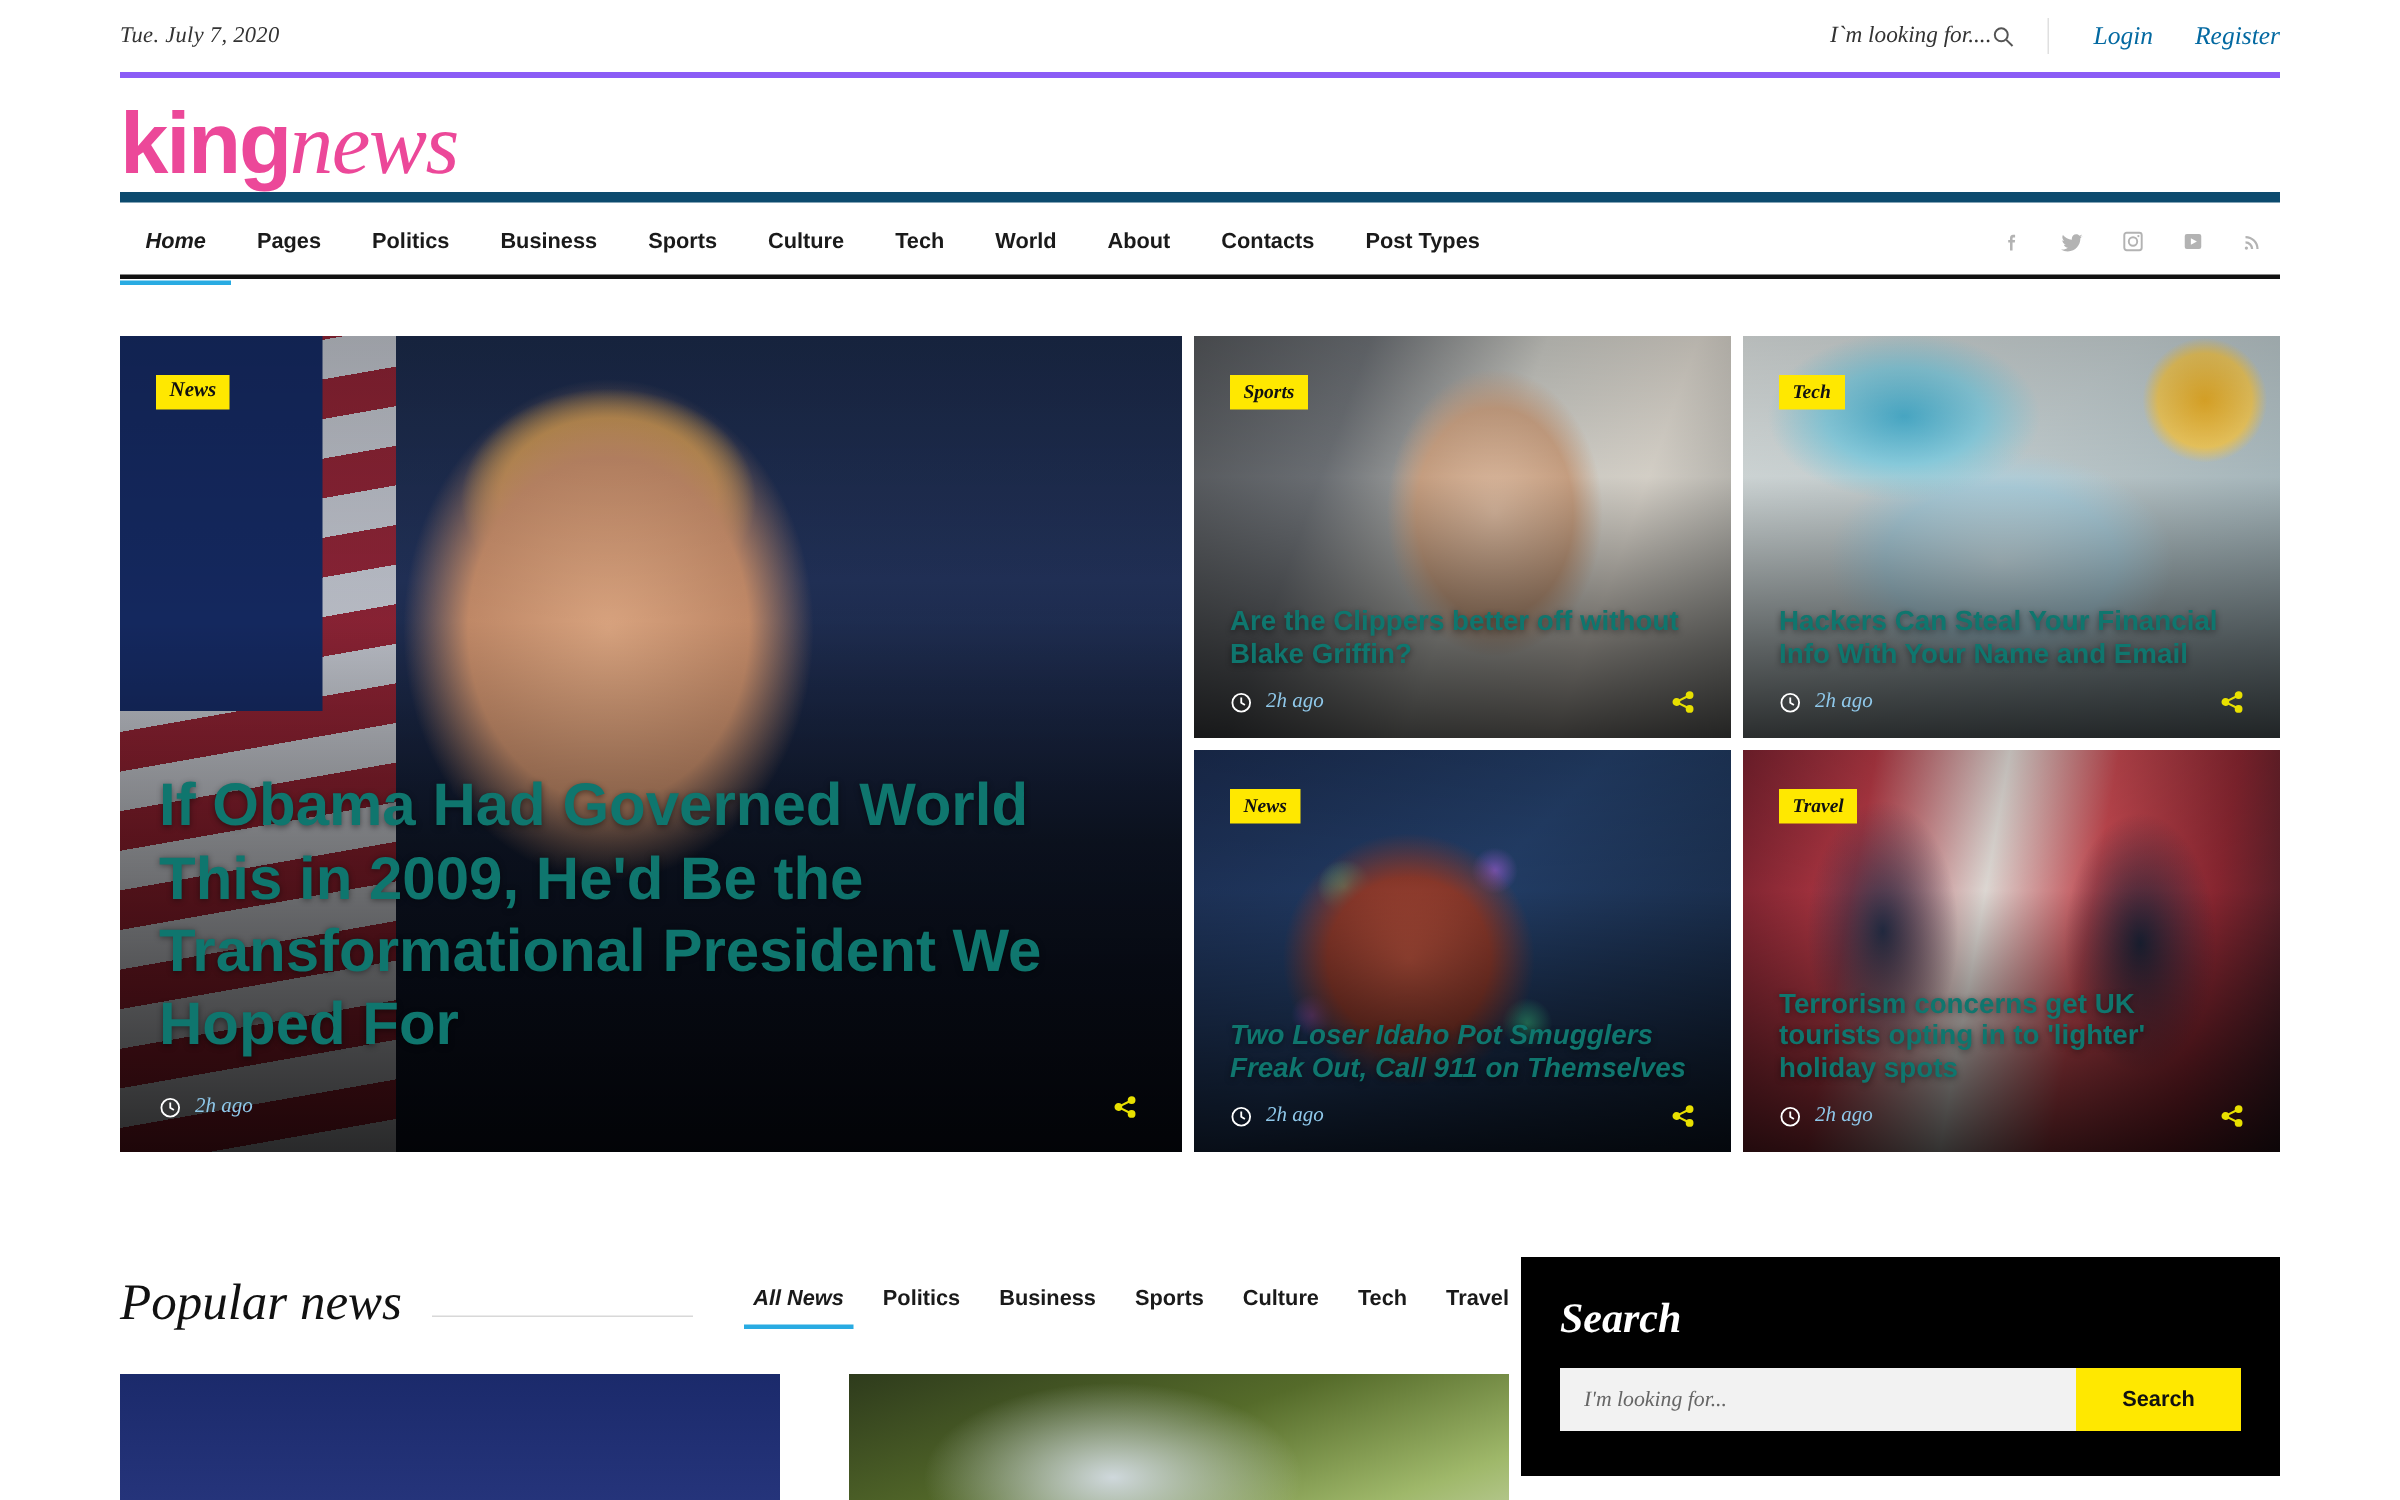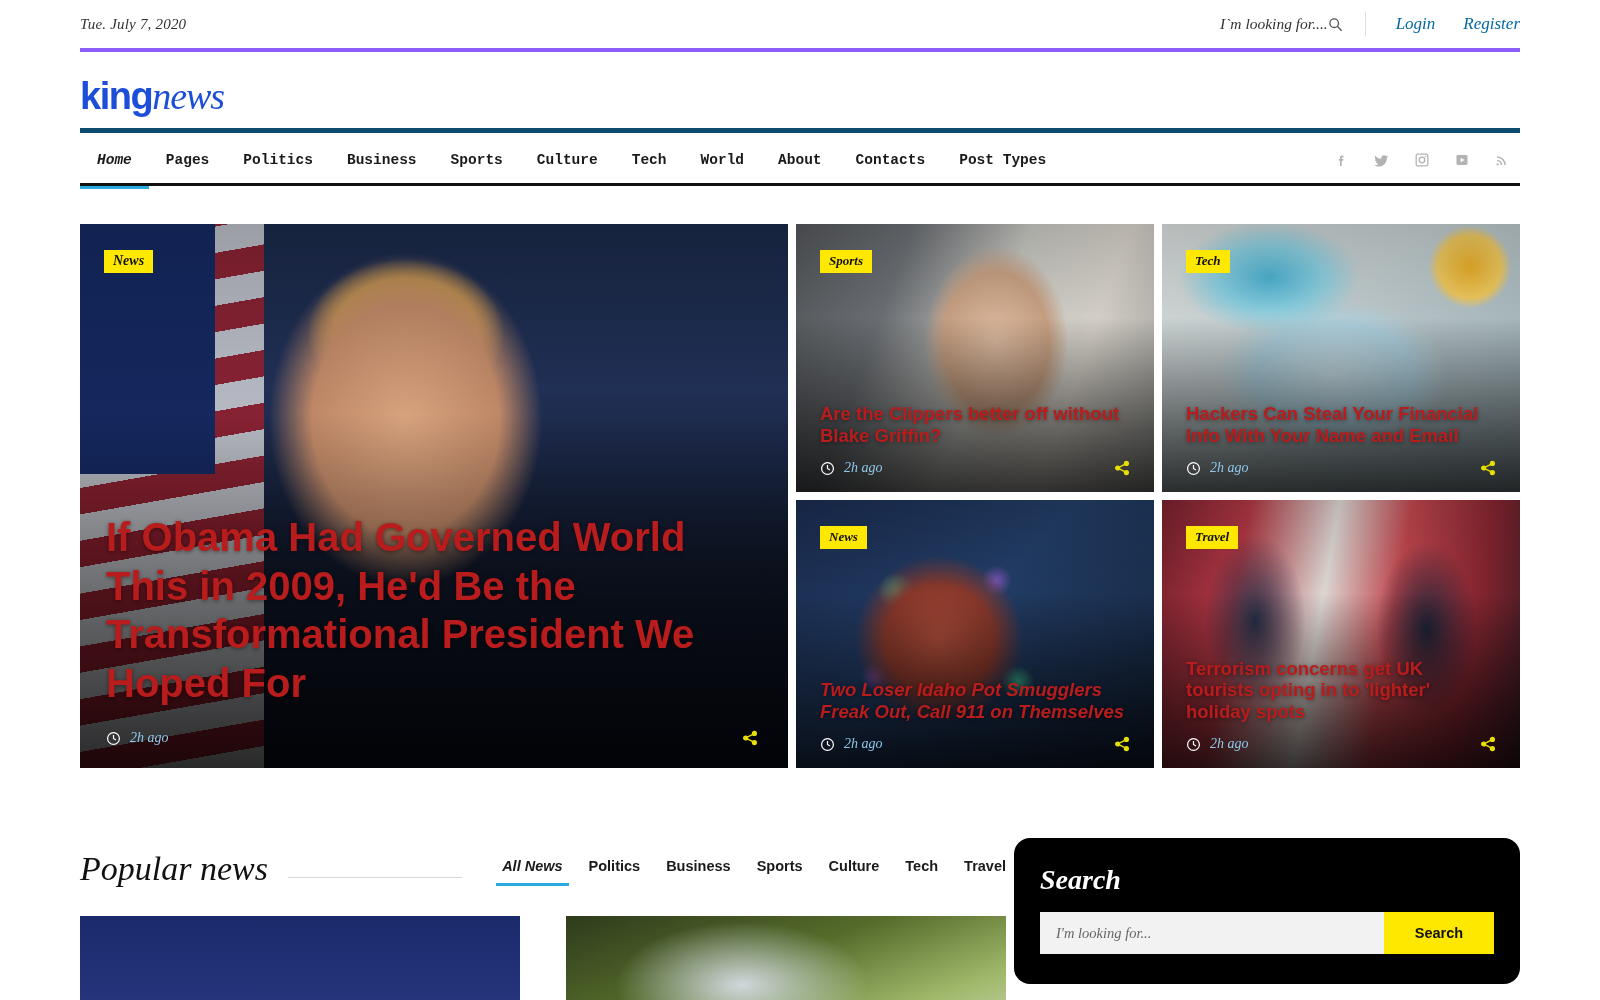--- a/index.html
+++ b/index.html
@@ -35,31 +35,30 @@
   .mag { width: 15px; height: 15px; display: block; }
   .divider { width: 1px; height: 24px; background: #e0e0e0; }
   .authlinks { display: flex; gap: 28px; padding-left: 30px; }
   .authlinks a {
     font-family: "Liberation Serif", serif; font-style: italic;
     font-size: 17px; color: #0369a1; text-decoration: none;
   }
 
   
   .logobar { height: 76px; display: flex; align-items: center; padding-top: 12px; }
-  .logo { font-size: 38px; line-height: 1; color: #1d4ed8; white-space: nowrap; }
+  .logo { font-size: 58px; line-height: 1; color: #ec4899; white-space: nowrap; }
   .logo .k { font-weight: bold; font-family: "Liberation Sans", sans-serif; letter-spacing: -1.5px; }
   .logo .n { font-family: "Liberation Serif", serif; font-style: italic; font-weight: normal; letter-spacing: -1px; }
 
   
   .navbar {
-    border-top: 5px solid #0c4a6e;
+    border-top: 7px solid #0c4a6e;
     height: 58px;
     display: flex; align-items: center; justify-content: space-between;
     position: relative;
-    font-family: Liberation Mono, monospace;
   }
   .navbar::after {
     content: ""; position: absolute; left: 0; right: 0; bottom: 0;
     height: 3px; background: #111;
   }
   .navlist { display: flex; align-items: center; list-style: none; height: 58px; }
   .navlist li { height: 58px; display: flex; align-items: center; position: relative; }
   .navlist li a {
     display: block; padding: 0 17px;
     font-size: 14.5px; font-weight: bold; color: #1a1a1a; text-decoration: none;
@@ -93,21 +92,21 @@
     background: #ffe800; color: #111;
     font-family: "Liberation Serif", serif; font-style: italic; font-weight: bold;
     font-size: 14px; padding: 3px 9px 4px; z-index: 3;
   }
   .card-sm .badge { left: 24px; top: 26px; font-size: 13px; }
   .card-body {
     position: absolute; left: 24px; right: 24px; bottom: 16px; z-index: 3;
   }
   .card-main .card-body { left: 26px; right: 30px; bottom: 22px; }
   .c-title {
-    color: #b91c1c; font-weight: bold; line-height: 1.16;
+    color: #0f766e; font-weight: bold; line-height: 1.16;
     text-shadow: 0 1px 4px rgba(0,0,0,.45);
   }
   .card-main .c-title { font-size: 40px; line-height: 1.22; margin-bottom: 22px; }
   .card-sm .c-title { font-size: 18.5px; margin-bottom: 14px; }
   .c-title.italic { font-style: italic; }
   .meta { display: flex; align-items: center; justify-content: space-between; }
   .meta-left { display: flex; align-items: center; gap: 9px; }
   .clock { width: 15px; height: 15px; display: block; }
   .ago {
     font-family: "Liberation Serif", serif; font-style: italic;
@@ -137,21 +136,21 @@
     content: ""; position: absolute; left: -6px; right: -6px; bottom: 0;
     height: 3px; background: #29abe2;
   }
   .pop-grid {
     margin-top: 30px;
     display: grid; grid-template-columns: 440px 440px; gap: 46px;
   }
   .thumb { width: 440px; height: 230px; position: relative; overflow: hidden; }
 
   
-  .searchbox { background: #000; padding: 28px 26px 30px; border-radius: 16px; }
+  .searchbox { background: #000; padding: 28px 26px 30px; }
   .sb-title {
     font-family: "Liberation Serif", serif; font-style: italic; font-weight: bold;
     font-size: 28px; color: #fff; margin-bottom: 18px; line-height: 1;
   }
   .sb-row { display: flex; }
   .sb-row input {
     flex: 1; height: 42px; border: none; outline: none;
     background: #f2f2f2; padding: 0 16px;
     font-family: "Liberation Serif", serif; font-style: italic;
     font-size: 14.5px; color: #555;

